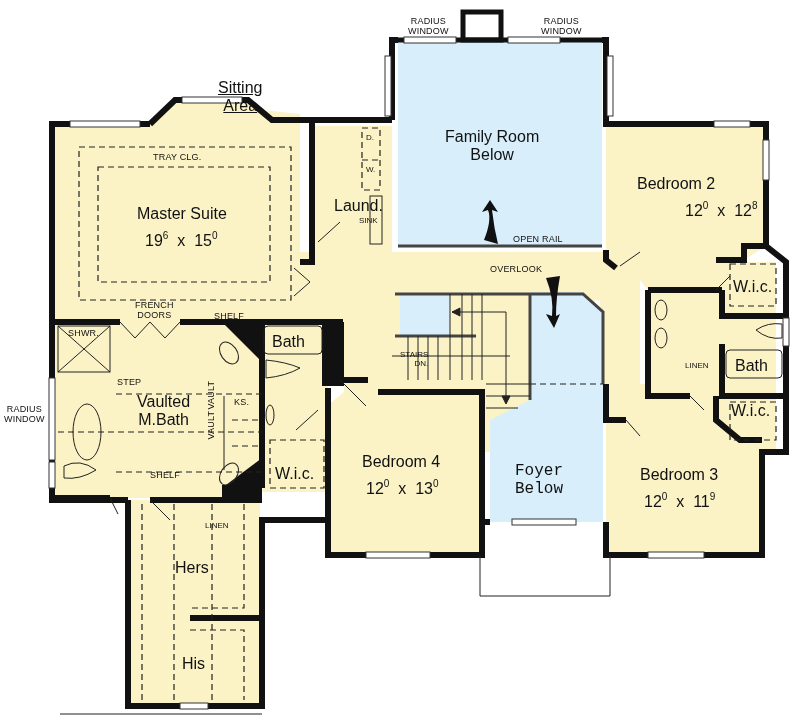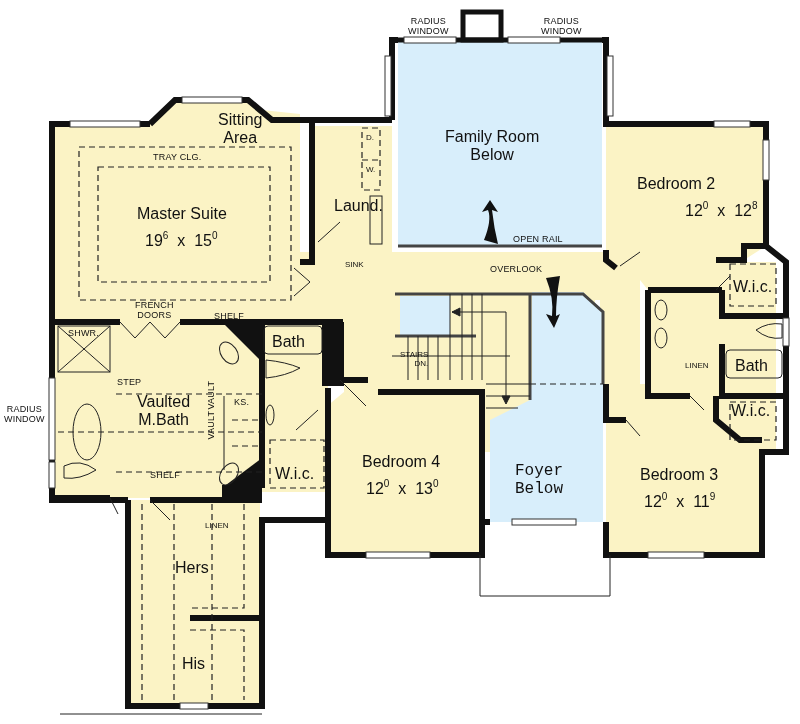--- a/index.html
+++ b/index.html
@@ -193,34 +193,34 @@
 </div>
 <div class="lbl small" style="left:541px;top:16px;">
   <div>RADIUS</div>
   <div>WINDOW</div>
 </div>
 <div class="lbl small" style="left:4px;top:404px;">
   <div>RADIUS</div>
   <div>WINDOW</div>
 </div>
 
-<div class="lbl room-name" style="left:218px;top:111px;">
+<div class="lbl room-name" style="left:218px;top:79px;text-decoration:underline;">
   <div>Sitting</div>
   <div>Area</div>
 </div>
 <div class="lbl small" style="left:153px;top:152px;">TRAY CLG.</div>
 <div class="lbl room-name" style="left:137px;top:205px;">Master Suite</div>
 <div class="lbl dims" style="left:145px;top:230px;">
   <span>19</span><sup>6</sup>
   &nbsp;<span>x</span>&nbsp;
   <span>15</span><sup>0</sup>
 </div>
 
 <div class="lbl room-name" style="left:328px;top:197px;margin-left:6px;">Laund.</div>
-<div class="lbl tiny" style="left:345px;top:216px;margin-top:44px;">SINK</div>
+<div class="lbl tiny" style="left:359px;top:216px;">SINK</div>
 <div class="lbl tiny" style="left:366px;top:133px;">D.</div>
 <div class="lbl tiny" style="left:366px;top:165px;">W.</div>
 
 <div class="lbl room-name" style="left:445px;top:128px;">
   <div>Family Room</div>
   <div>Below</div>
 </div>
 <div class="lbl small" style="left:513px;top:234px;">OPEN RAIL</div>
 <div class="lbl small" style="left:490px;top:264px;">OVERLOOK</div>
 

